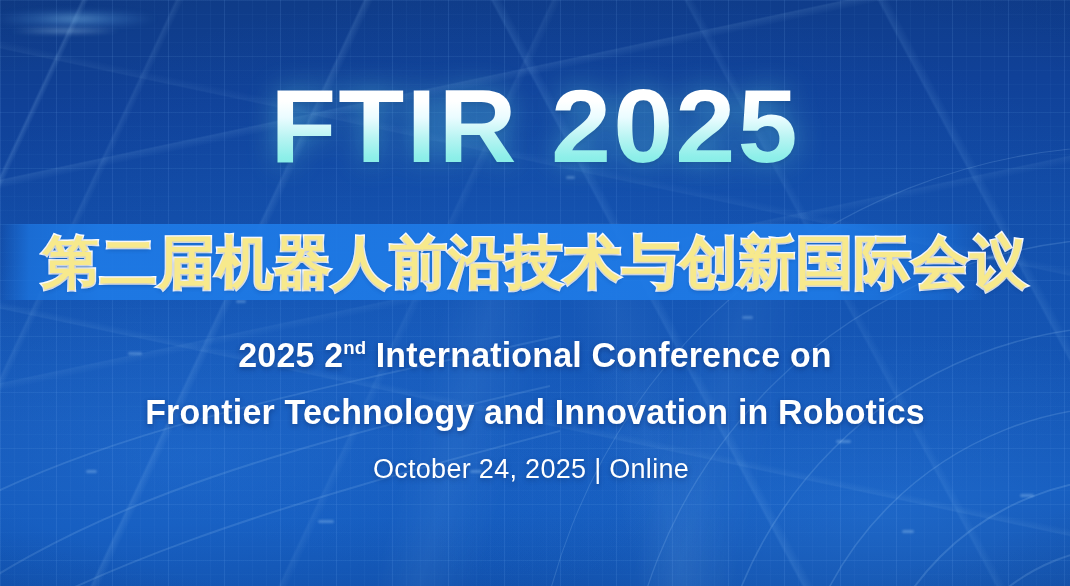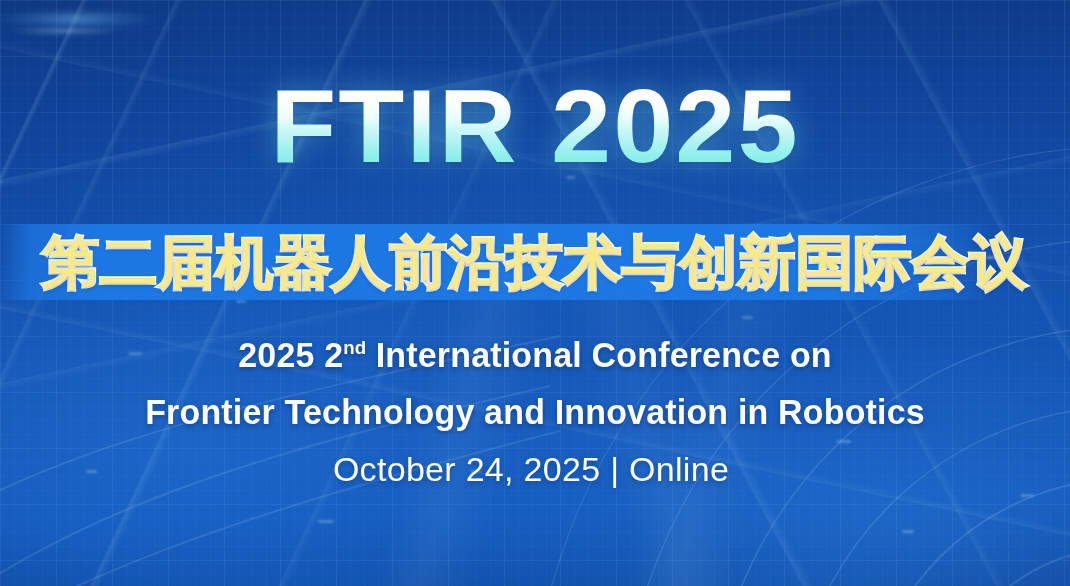--- a/index.html
+++ b/index.html
@@ -183,21 +183,21 @@
     vertical-align: super;
     line-height: 0;
     letter-spacing: 0;
   }
   .en-line { display: block; white-space: nowrap; }
 
   .date-line {
     position: absolute;
     left: 0; right: 8px;
     top: 452px;
-    font-size: 34px;
+    font-size: 27px;
     line-height: 34px;
     font-weight: 400;
     color: #ffffff;
     letter-spacing: 0.3px;
     font-family: "Liberation Sans", sans-serif;
     text-shadow: 0 2px 5px rgba(6,34,90,0.40);
   }
 </style>
 </head>
 <body>

